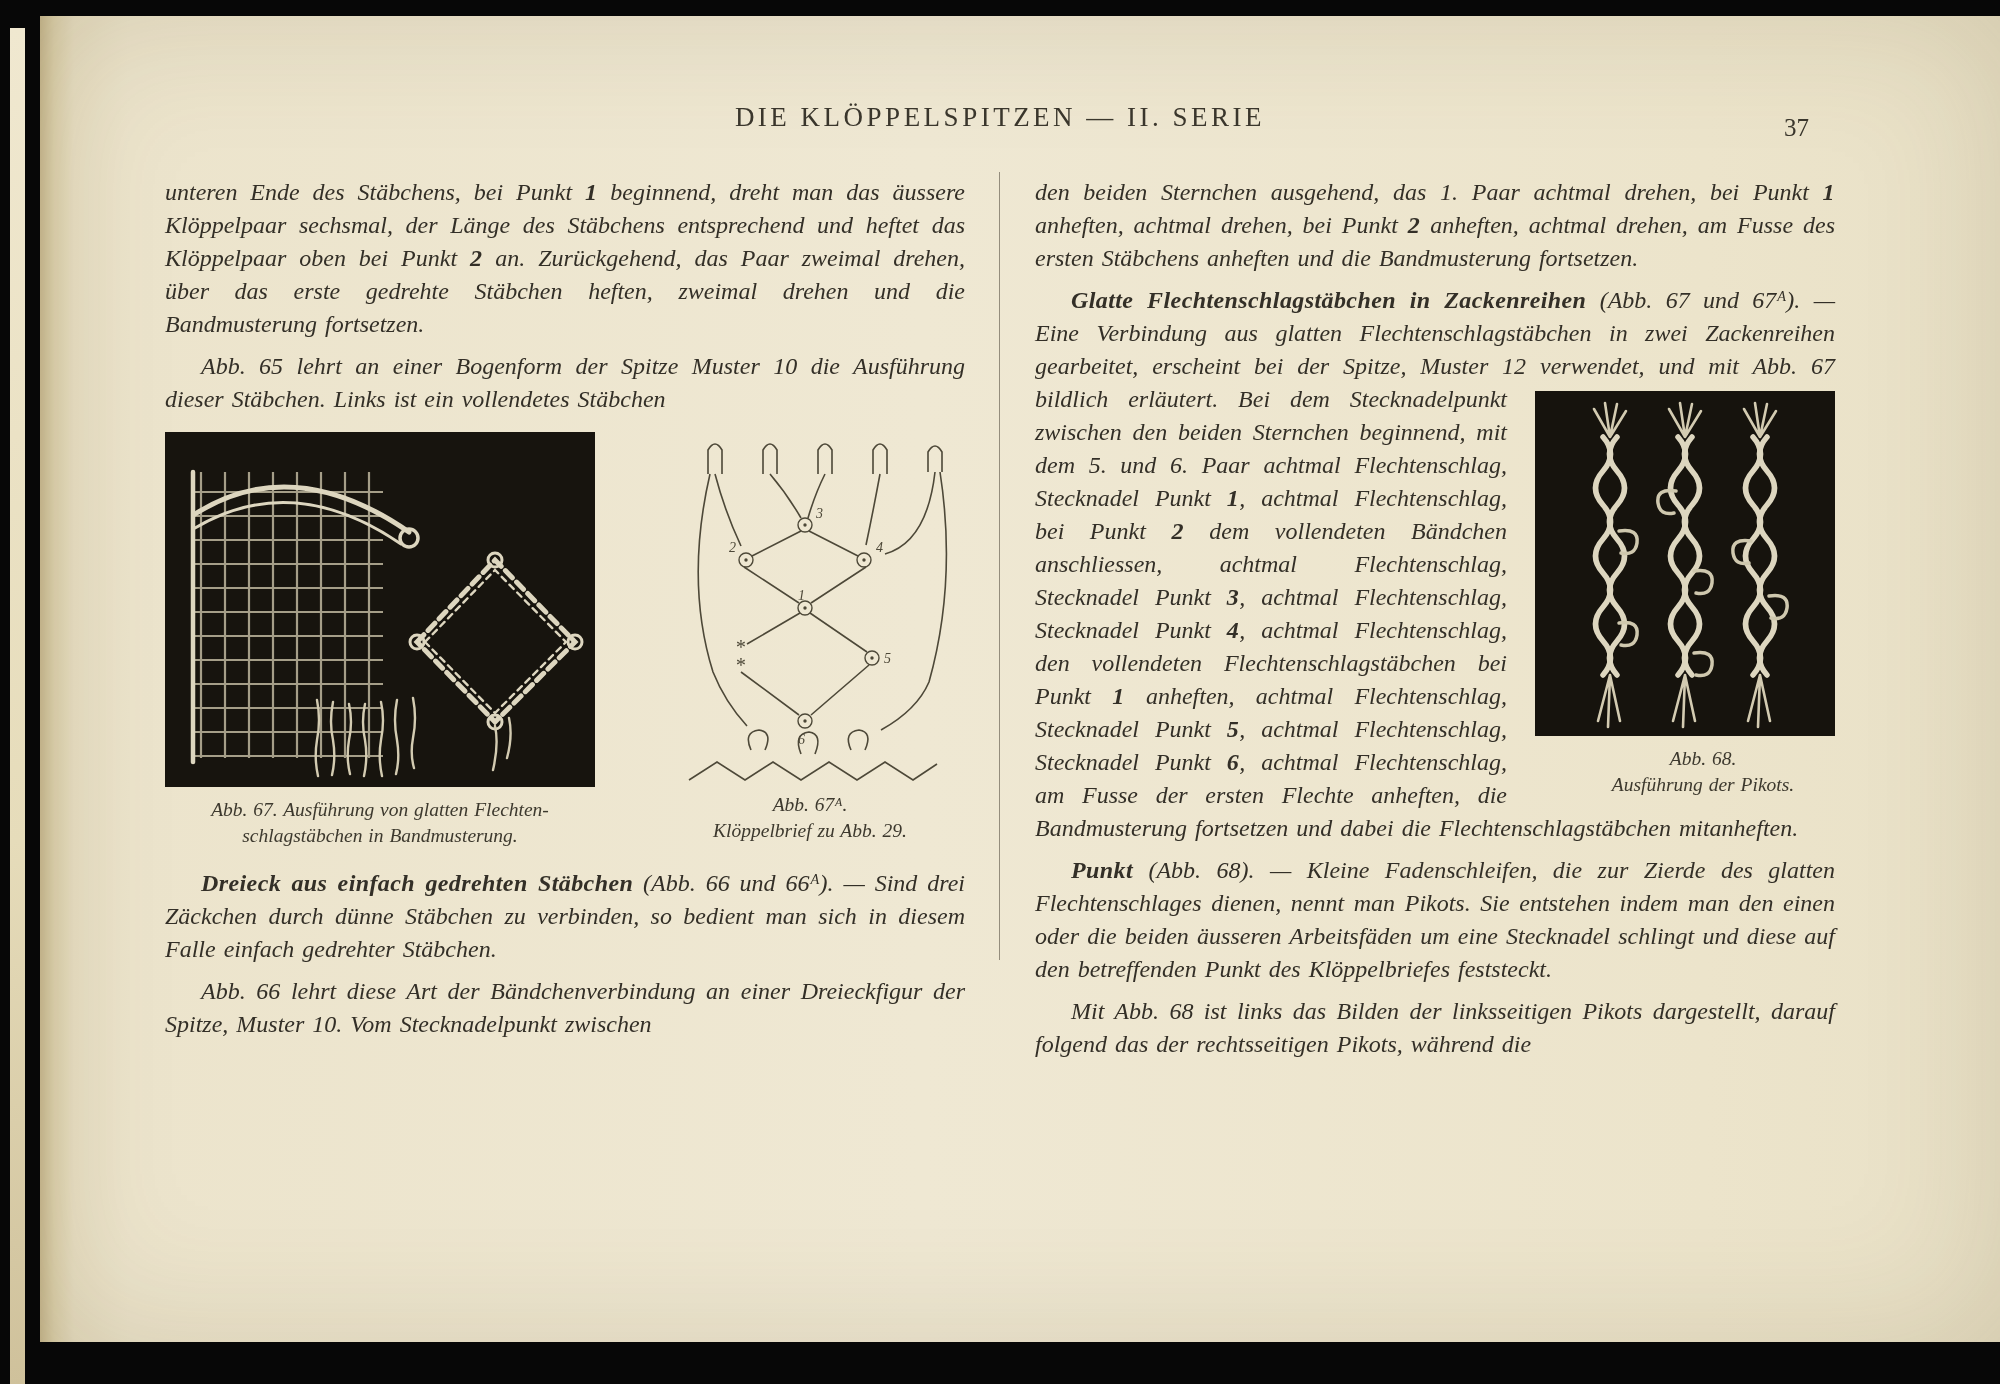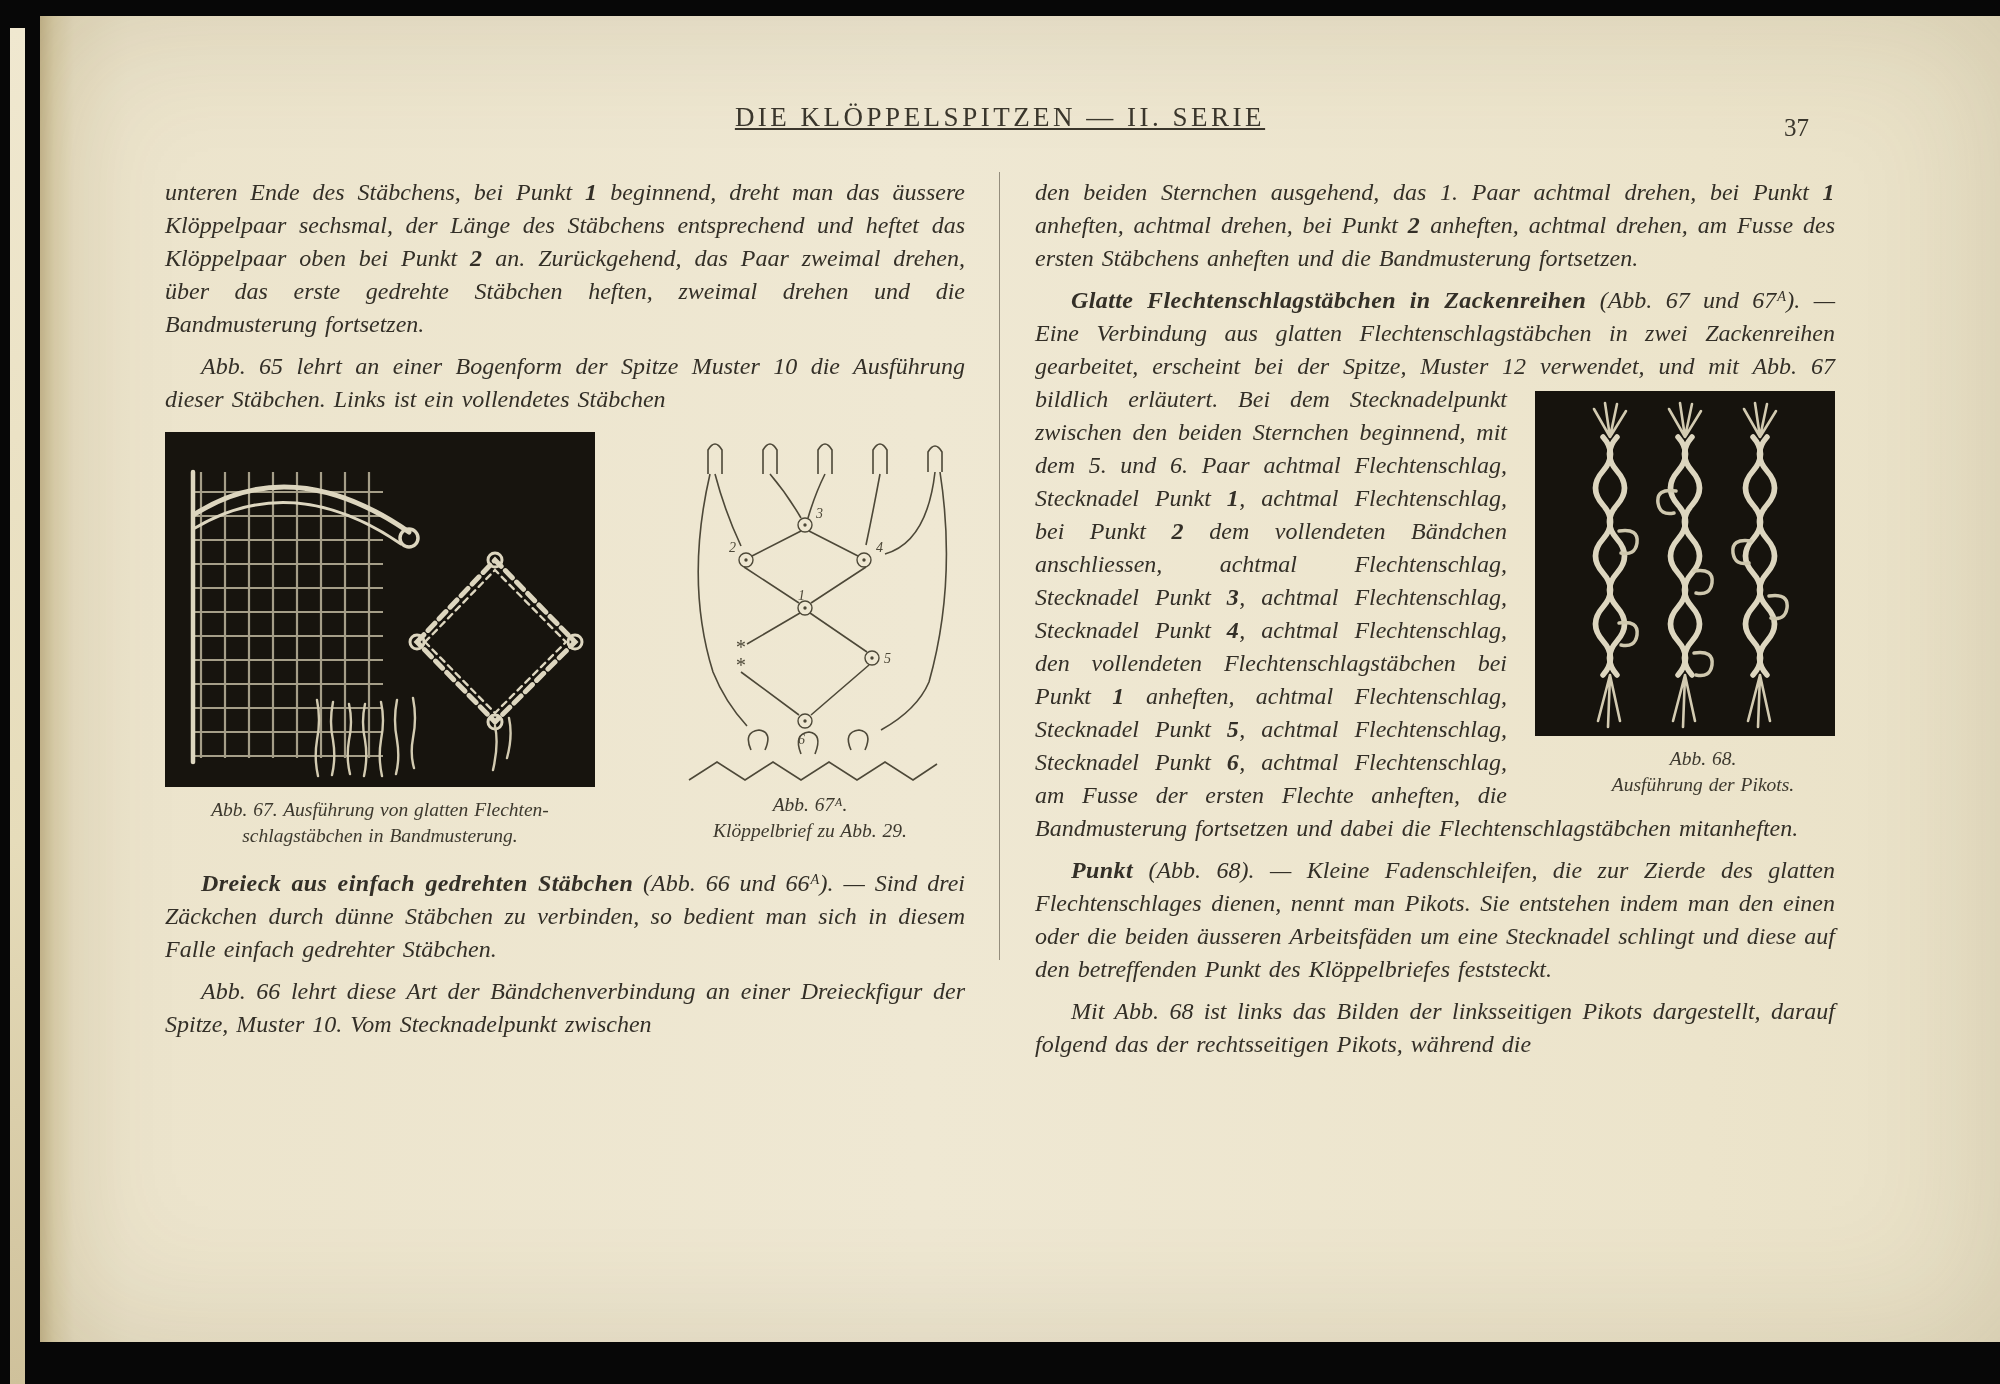--- a/index.html
+++ b/index.html
@@ -20,21 +20,21 @@
     background: linear-gradient(90deg,
       #c9ba92 0px, #ddd2ae 14px, #e8dfc4 34px, #ece4cc 90px,
       #efe8d3 45%, #ece4cb 85%, #e9e1c7 100%);
     box-shadow: inset 0 0 140px rgba(92, 72, 30, 0.16);
   }
   .content { position: absolute; left: 125px; top: 86px; width: 1670px; }
 
   .running-head { position: relative; height: 48px; }
   .head-title {
     display: block; text-align: center;
-    font-size: 27px; letter-spacing: 3.5px; color: #3a362c; text-decoration: underline;
+    font-size: 27px; letter-spacing: 3.5px; color: #3a362c;
   }
   .page-number {
     position: absolute; right: 26px; top: 12px;
     font-size: 25px; color: #3a362c;
   }
 
   .columns { display: flex; gap: 70px; margin-top: 26px; position: relative; }
   .column-divider {
     position: absolute; left: 834px; top: -4px; height: 788px; width: 1px;
     background: rgba(72, 66, 52, 0.55);

